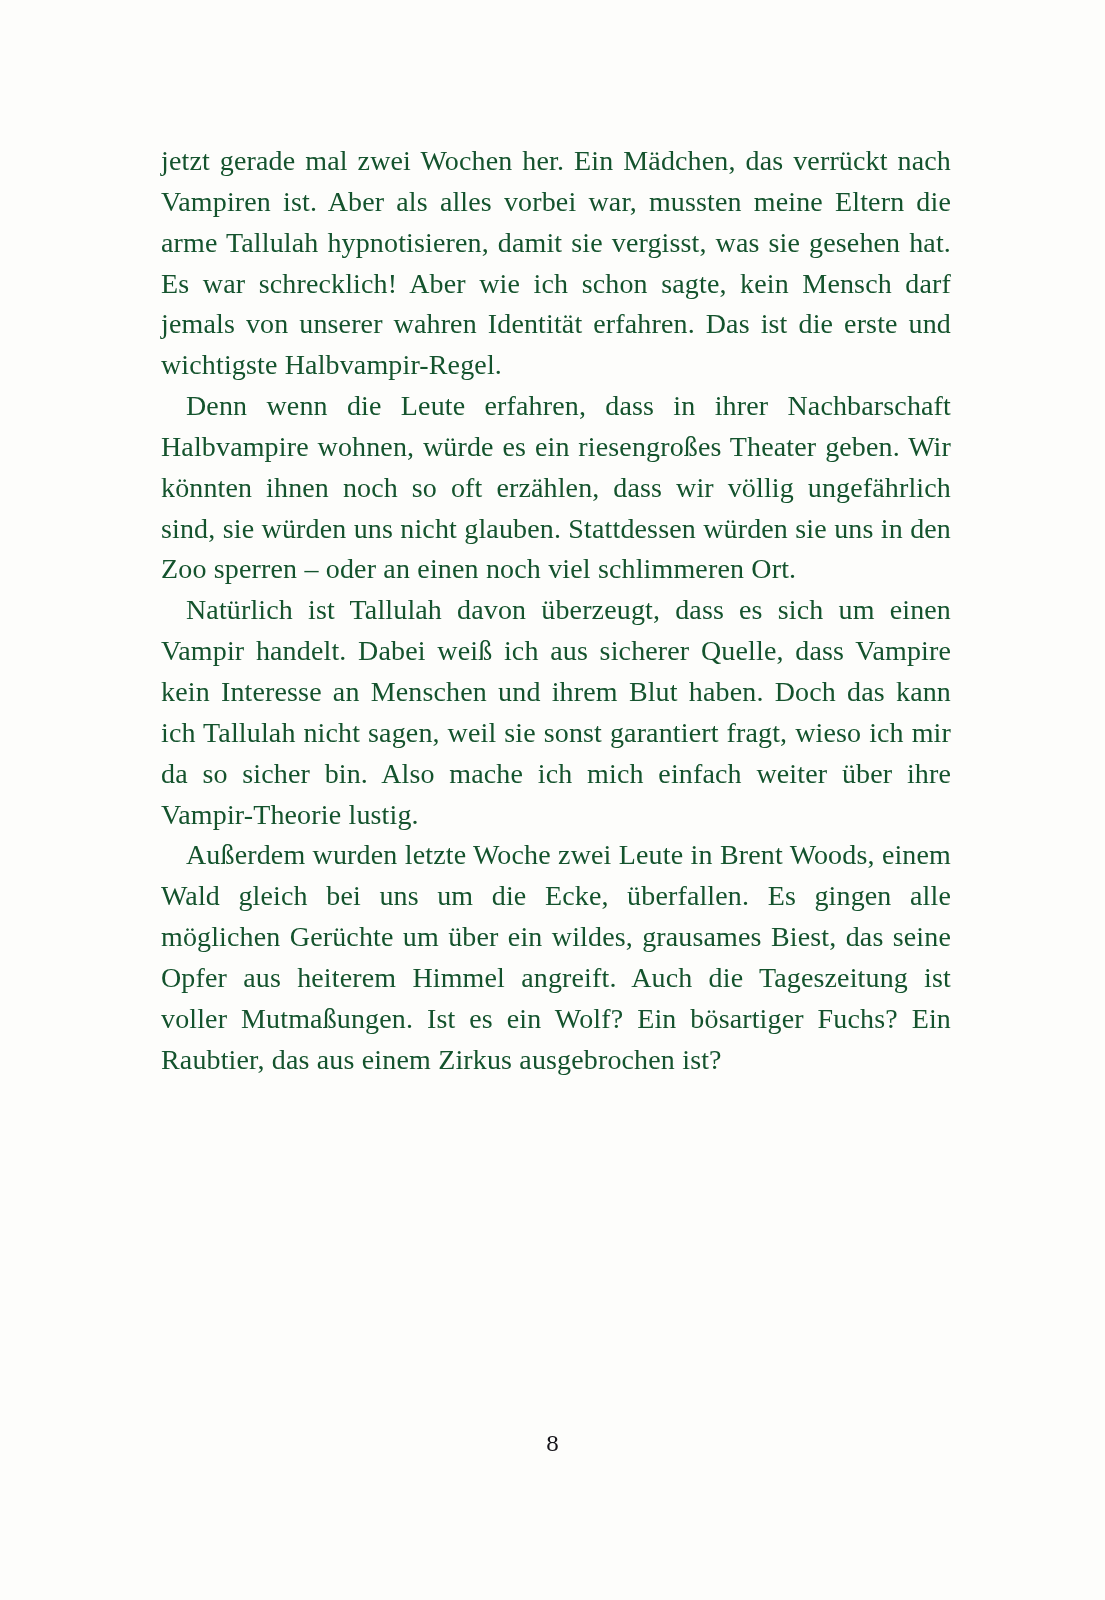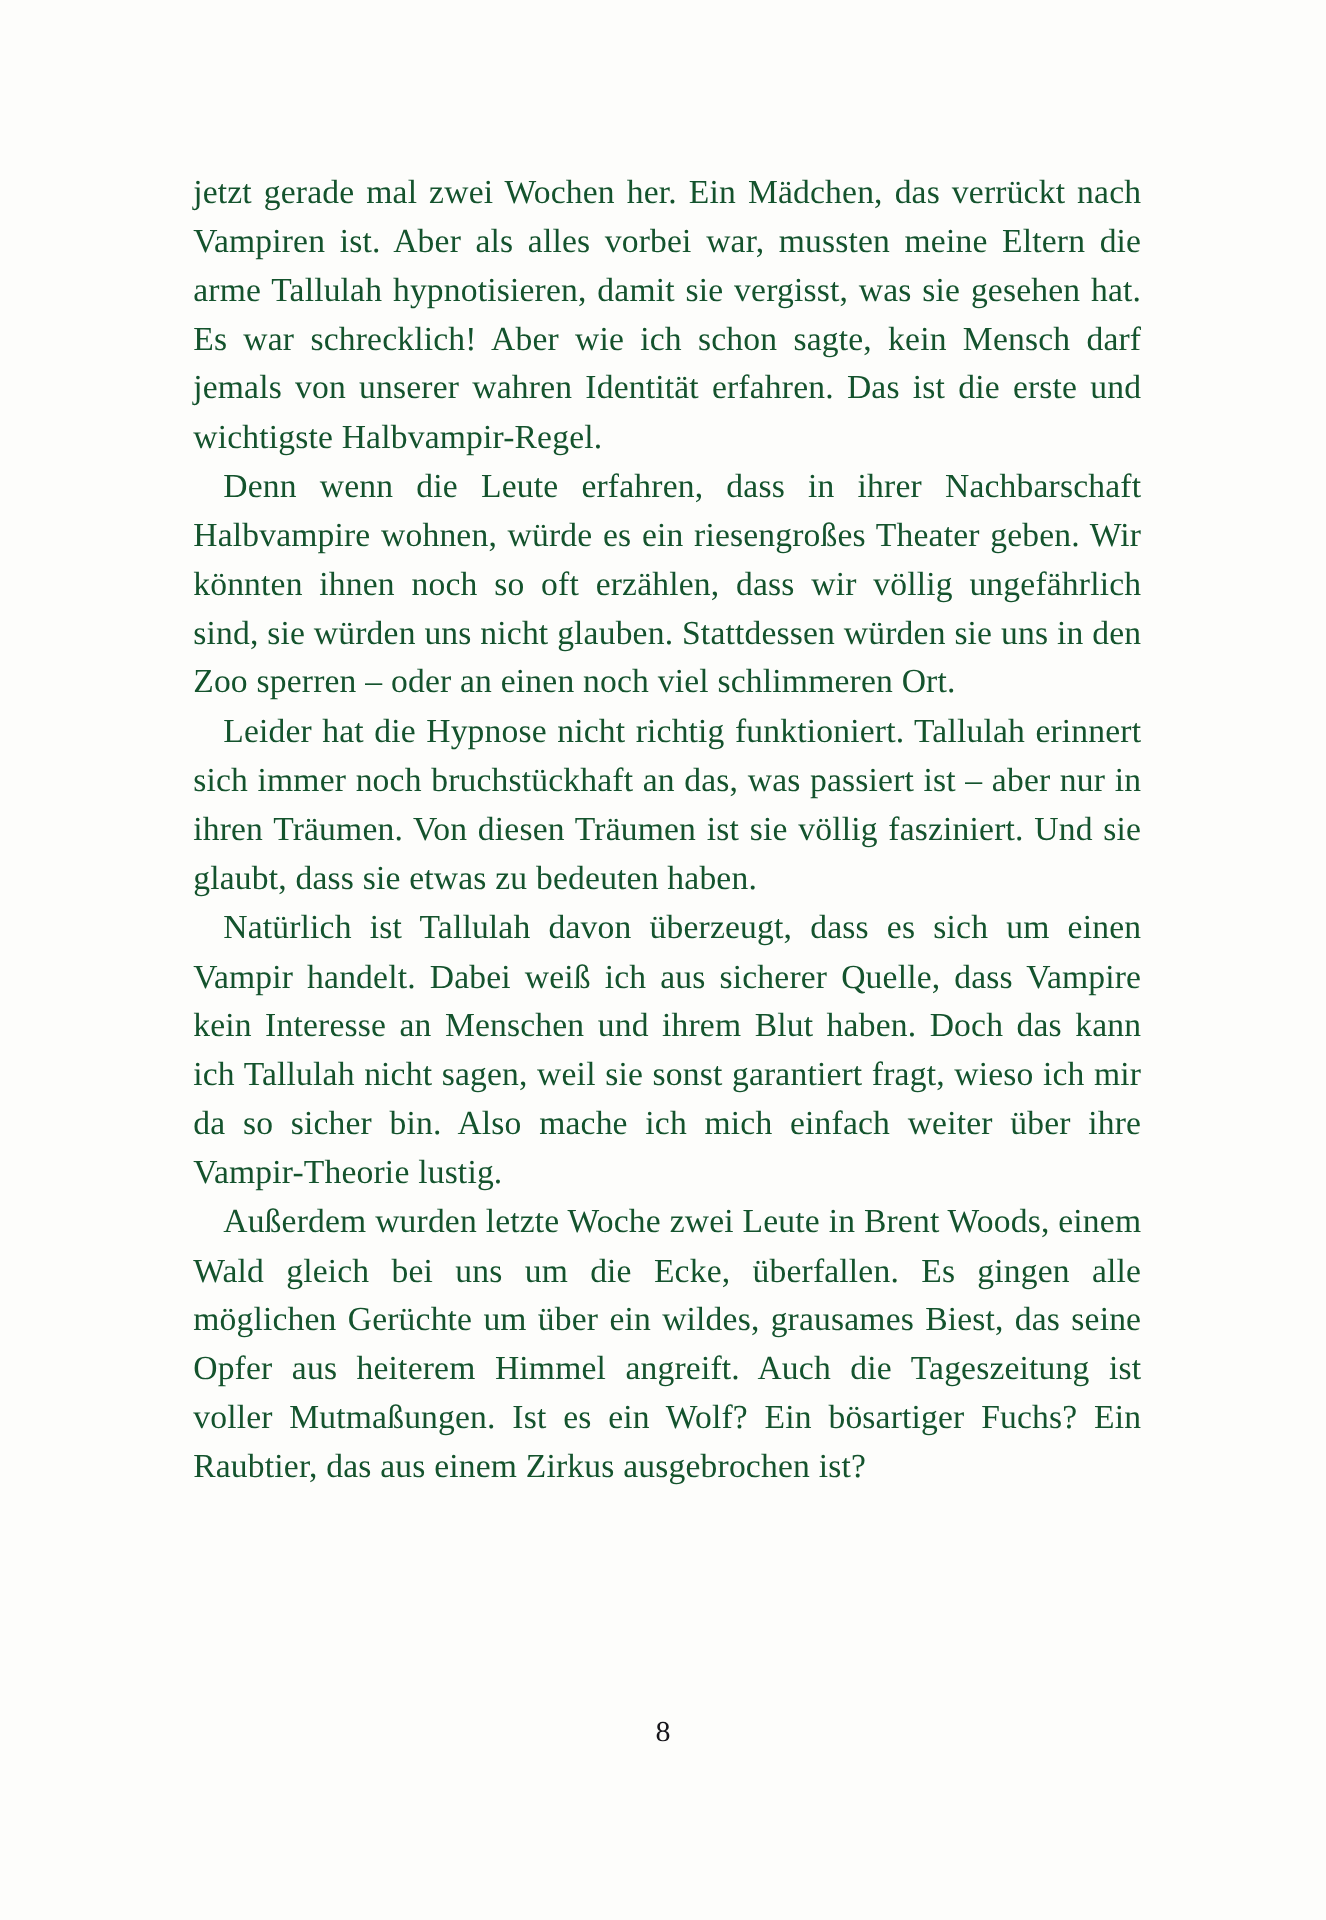--- a/index.html
+++ b/index.html
@@ -83,21 +83,20 @@
 <body>
 
 <div class="page">
 
   <div class="textblock">
 
     <p class="para">jetzt gerade mal zwei Wochen her. Ein Mädchen, das verrückt nach Vampiren ist. Aber als alles vorbei war, mussten meine Eltern die arme Tallulah hypnotisieren, damit sie vergisst, was sie gesehen hat. Es war schrecklich! Aber wie ich schon sagte, kein Mensch darf jemals von unserer wahren Identität erfahren. Das ist die erste und wichtigste Halbvampir-Regel.</p>
 
     <p class="para indent">Denn wenn die Leute erfahren, dass in ihrer Nachbarschaft Halbvampire wohnen, würde es ein riesengroßes Theater geben. Wir könnten ihnen noch so oft erzählen, dass wir völlig ungefährlich sind, sie würden uns nicht glauben. Stattdessen würden sie uns in den Zoo sperren – oder an einen noch viel schlimmeren Ort.</p>
 
-    <p class="para indent">Leider hat die Hypnose nicht richtig funktioniert. Tallulah erinnert sich immer noch bruchstückhaft an das, was passiert ist – aber nur in ihren Träumen. Von diesen Träumen ist sie völlig fasziniert. Und sie glaubt, dass sie etwas zu bedeuten haben.</p>
 
     <p class="para indent">Natürlich ist Tallulah davon überzeugt, dass es sich um einen Vampir handelt. Dabei weiß ich aus sicherer Quelle, dass Vampire kein Interesse an Menschen und ihrem Blut haben. Doch das kann ich Tallulah nicht sagen, weil sie sonst garantiert fragt, wieso ich mir da so sicher bin. Also mache ich mich einfach weiter über ihre Vampir-Theorie lustig.</p>
 
     <p class="para indent">Außerdem wurden letzte Woche zwei Leute in Brent Woods, einem Wald gleich bei uns um die Ecke, überfallen. Es gingen alle möglichen Gerüchte um über ein wildes, grausames Biest, das seine Opfer aus heiterem Himmel angreift. Auch die Tageszeitung ist voller Mutmaßungen. Ist es ein Wolf? Ein bösartiger Fuchs? Ein Raubtier, das aus einem Zirkus ausgebrochen ist?</p>
 
   </div>
 
   <div class="folio">
     <span class="digit">8</span>
   </div>

